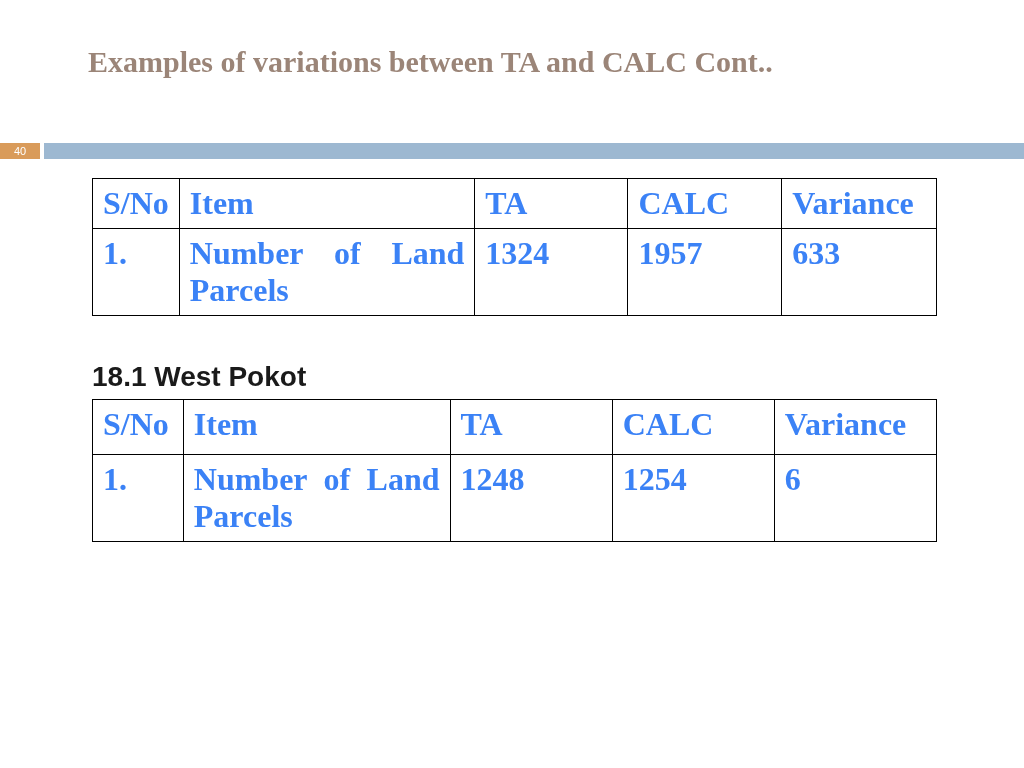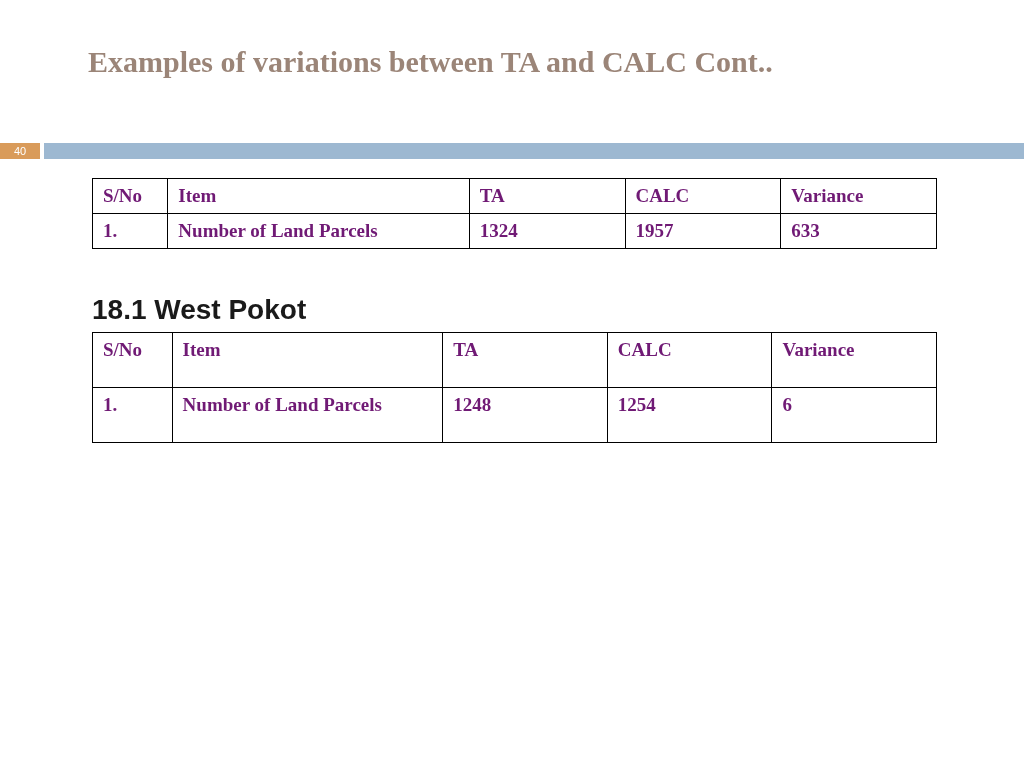--- a/index.html
+++ b/index.html
@@ -66,24 +66,24 @@
     table {
       border-collapse: collapse;
       width: 845px;
       margin-bottom: 45px;
     }
     td, th {
       border: 1.5px solid #000;
       padding: 6px 10px;
       text-align: left;
       vertical-align: top;
-      font-size: 19px;
+      font-size: 32px;
       font-family: "Palatino Linotype", "Book Antiqua", Palatino, Georgia, serif;
       font-weight: bold;
-      color: #701a75;
+      color: #3b82f6;
     }
     .col-sno { width: 75px; }
     .col-item { width: 300px; text-align: justify; }
     .col-ta, .col-calc, .col-var { width: 155px; }
     .table2 .col-item { width: 255px; }
     .table2 td { height: 55px; }
   </style>
 </head>
 <body>
 

